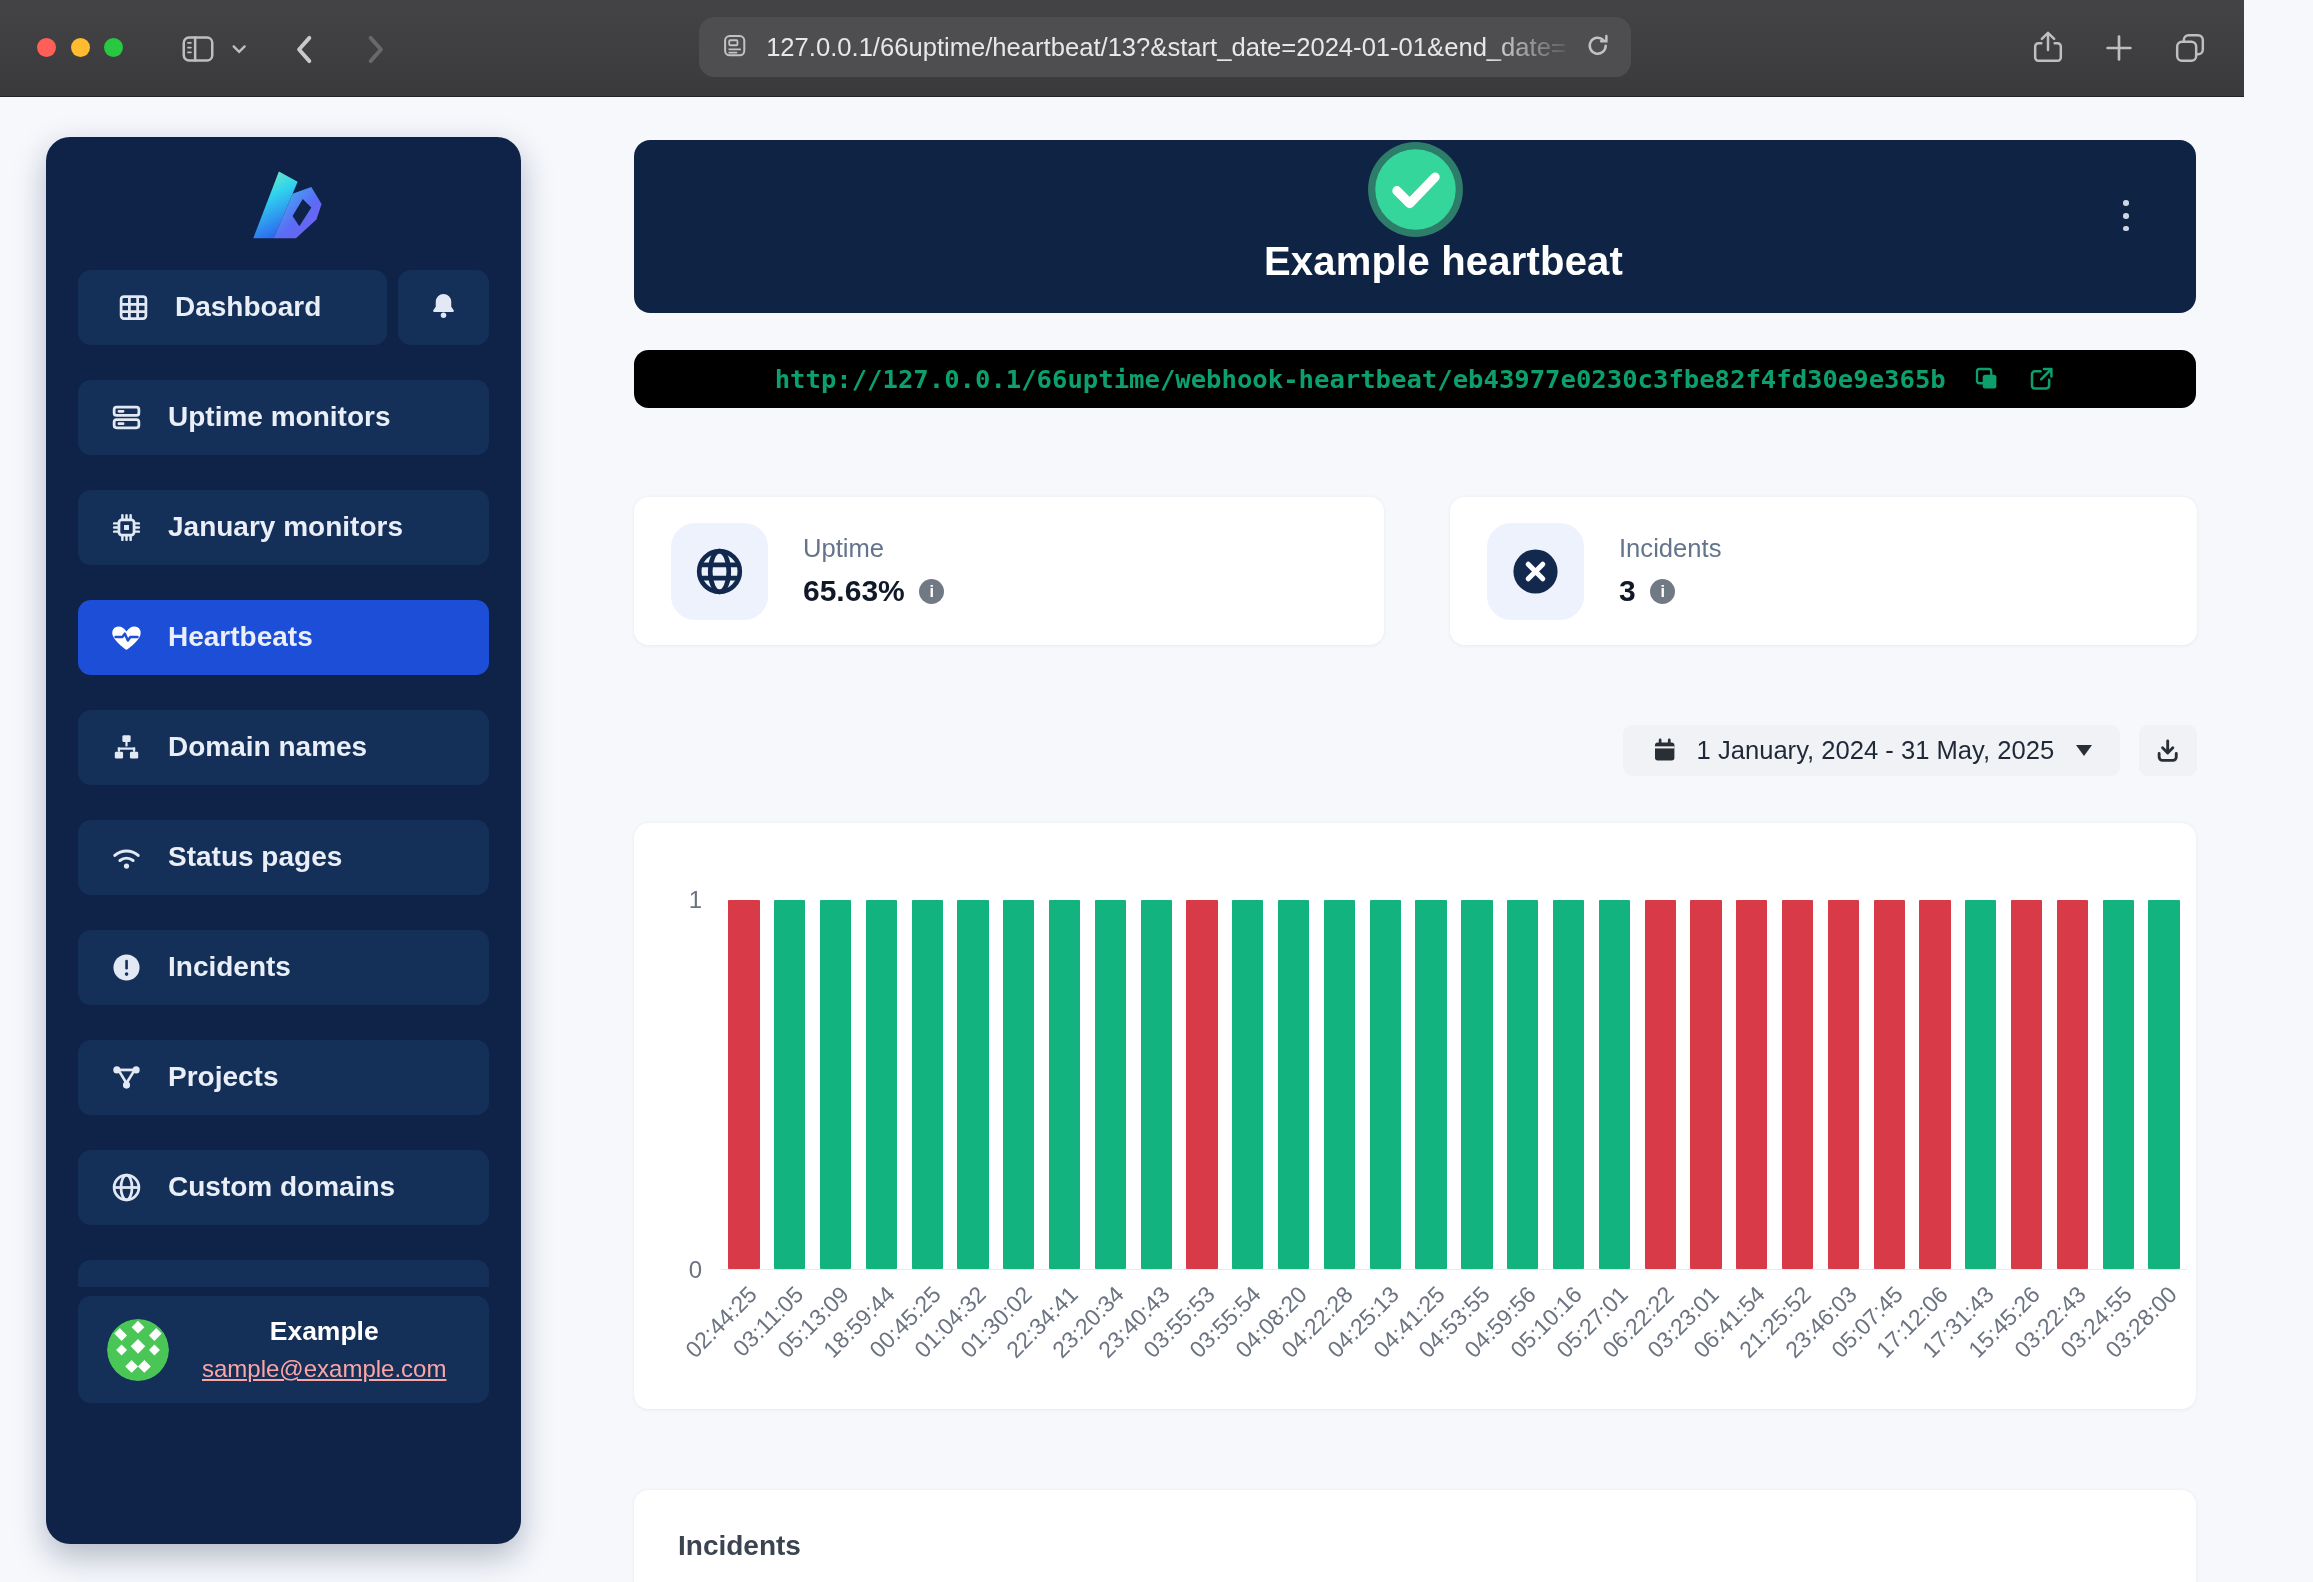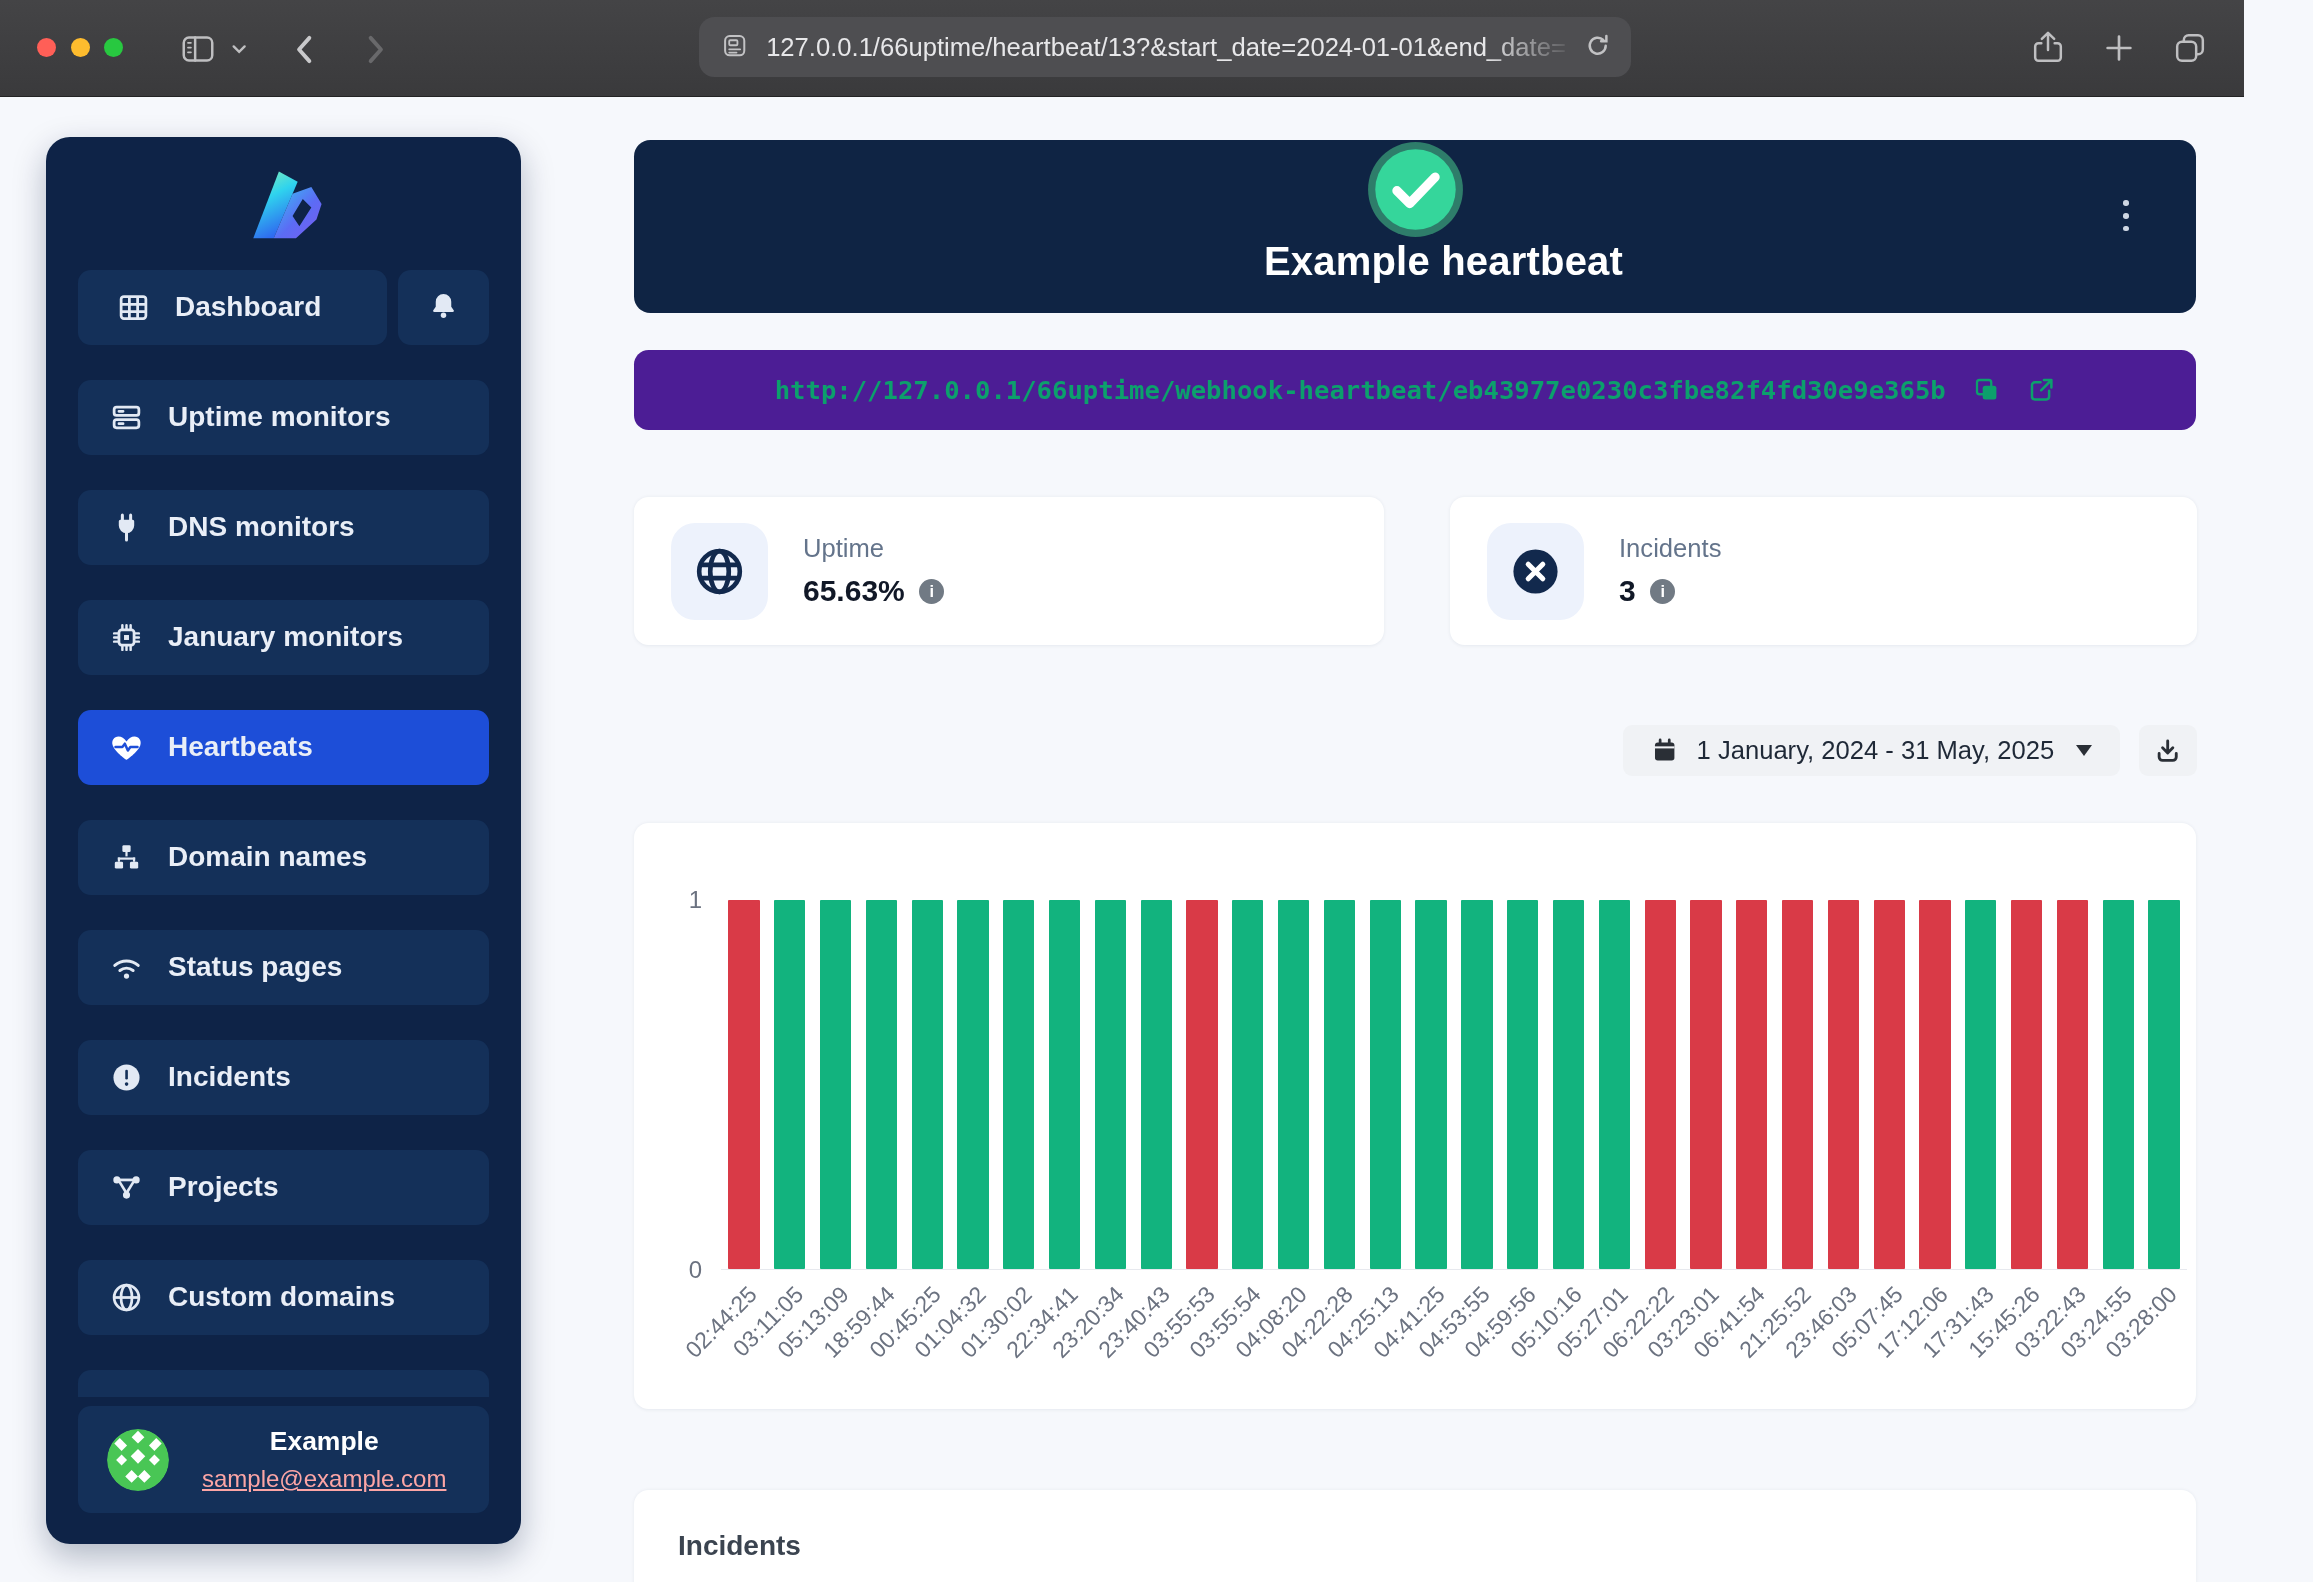--- a/index.html
+++ b/index.html
@@ -47,21 +47,21 @@
   
   .header-card { position:absolute; left:634px; top:140px; width:1562px; height:173px; background:#0f2444;
                  border-radius:16.4px; display:flex; align-items:center; padding:0 40px;flex-direction:column; }
   .htext { margin-left:57px; }
   .htitle { color:#ffffff; font-size:40px; font-weight:700; margin-bottom:13.7px; letter-spacing:0.2px; }
   .hsub { color:#c2cdda; font-size:26.5px; }
   .hsub b { color:#ffffff; font-weight:700; }
   .kebab { position:absolute; right:60px; top:53px; display:flex; flex-direction:column; gap:7.3px; padding:7.3px; cursor:pointer; }
   .kebab i { width:5.5px; height:5.5px; border-radius:50%; background:#cdd6e3; display:block; }
 
-  .webhook { position:absolute; left:634px; top:350px; width:1562px; height:80px; background:#4c1d95;
+  .webhook { position:absolute; left:634px; top:350px; width:1562px; height:58px; background:#000000;
              border-radius:14.6px; display:flex; align-items:center; justify-content:center; gap:27.4px; }
   .wh-url { font-family:"DejaVu Sans Mono","Liberation Mono",monospace; font-size:25.6px; font-weight:700; color:#0ca06c; }
   .wh-ic { color:#0ca06c; display:flex; cursor:pointer; }
 
   .stat-card { position:absolute; top:497px; height:148px; background:#ffffff; border-radius:14.6px;
                box-shadow:0 0.9px 3.7px rgba(15,36,68,.07); display:flex; align-items:center; padding:0 37px; }
   .stat-uptime { left:634px; width:750px; }
   .stat-incidents { left:1450px; width:747px; }
   .tile { width:97px; height:97px; border-radius:24px; background:#edf2fc; display:flex;
           align-items:center; justify-content:center; color:#12294d; }
@@ -209,30 +209,20 @@
     <span class="ic">
       <svg width="33" height="33" viewBox="0 0 24 24" fill="none" stroke="currentColor" stroke-width="2" stroke-linecap="round">
         <rect x="3" y="4.5" width="18" height="6" rx="1.8"></rect>
           <rect x="3" y="13.5" width="18" height="6" rx="1.8"></rect>
         <path d="M6.5 7.5h3M6.5 16.5h3"></path>
       </svg>
     </span>
     <span>Uptime monitors</span>
   </div>
 
-  <div class="item">
-    <span class="ic">
-      <svg width="33" height="33" viewBox="0 0 24 24" fill="none" stroke="currentColor" stroke-width="2.2" stroke-linecap="round">
-        <path d="M9 3v4.5M15 3v4.5"></path>
-        <path d="M7.5 7.5h9v3a4.5 4.5 0 0 1-9 0z" fill="currentColor" stroke-linejoin="round"></path>
-        <path d="M12 16v5"></path>
-      </svg>
-    </span>
-    <span>DNS monitors</span>
-  </div>
 
   <div class="item">
     <span class="ic">
       <svg width="33" height="33" viewBox="0 0 24 24" fill="none" stroke="currentColor" stroke-width="2" stroke-linecap="round">
         <rect x="6.5" y="6.5" width="11" height="11" rx="2"></rect>
         <rect x="10.2" y="10.2" width="3.6" height="3.6" fill="currentColor" stroke="none"></rect>
         <path d="M9 3v3M12 3v3M15 3v3M9 18v3M12 18v3M15 18v3M3 9h3M3 12h3M3 15h3M18 9h3M18 12h3M18 15h3" stroke-width="1.8"></path>
       </svg>
     </span>
     <span>January monitors</span>

